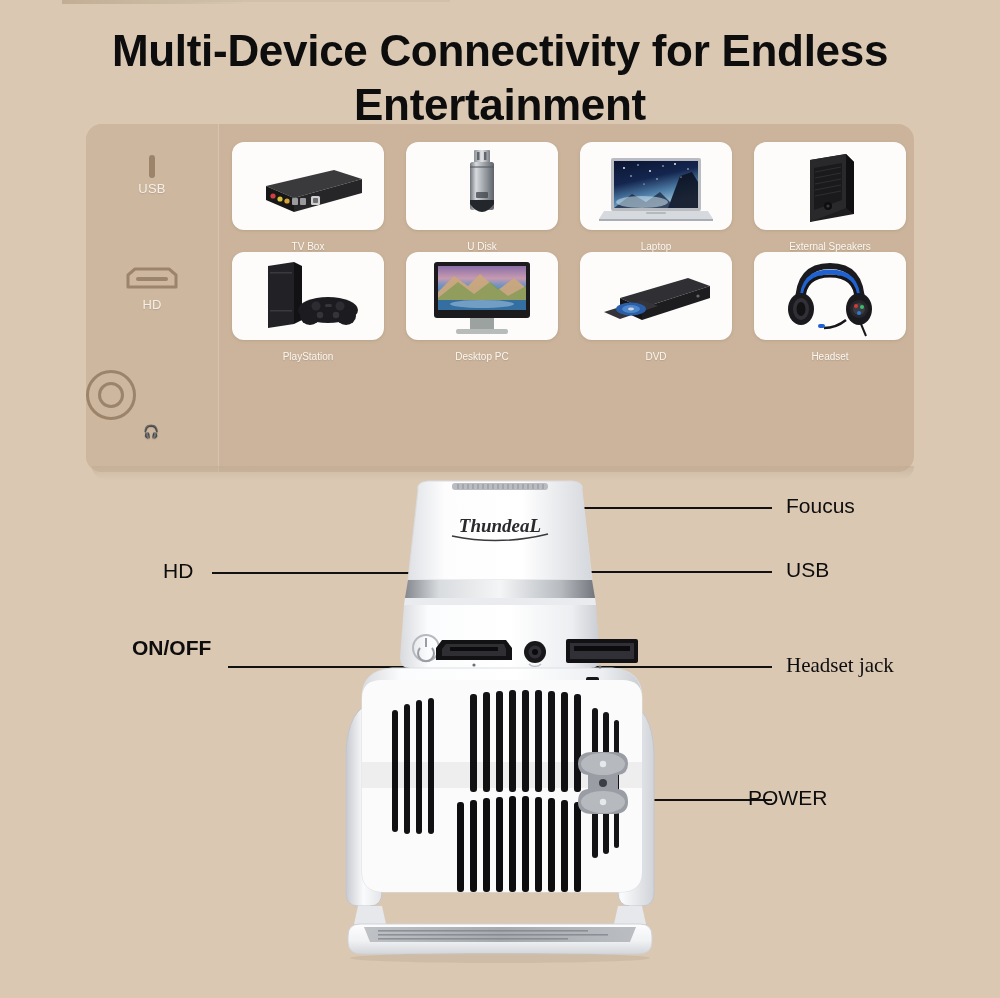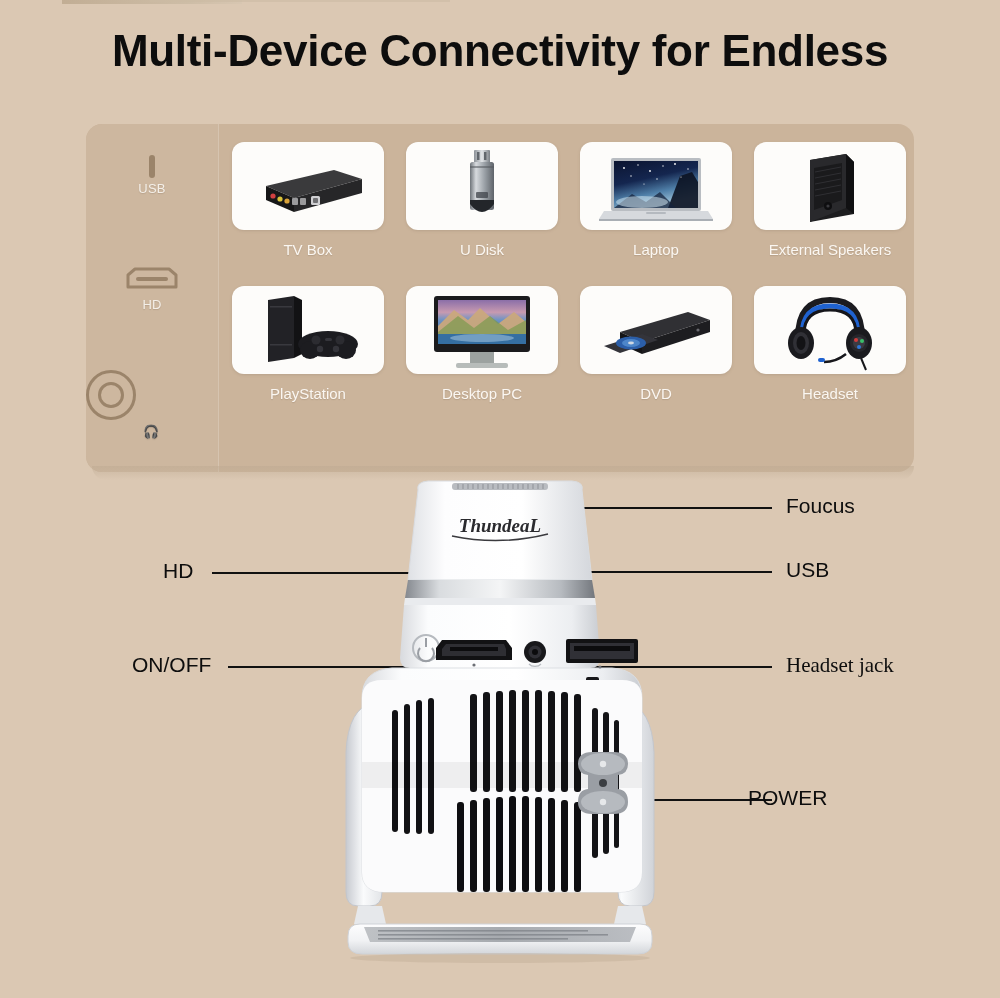--- a/index.html
+++ b/index.html
@@ -52,26 +52,26 @@
 
   .jack-shape{width:44px;height:44px;border:3px solid #9b846a;border-radius:50%;
     display:flex;align-items:center;justify-content:center;}
   .jack-shape i{display:block;width:20px;height:20px;border:3px solid #9b846a;
     border-radius:50%;}
   .hp-glyph{font-size:17px;color:#f4efe8;line-height:1;margin-top:4px;}
 
   
   .grid{position:absolute;left:146px;top:18px;right:16px;}
   .row{display:flex;gap:22px;}
-  .row+.row{margin-top:28px;}
+  .row+.row{}
   .cell{width:152px;}
   .card{width:152px;height:88px;background:#fdfcfa;border-radius:12px;
     position:relative;overflow:hidden;
     box-shadow:0 1px 3px rgba(120,100,80,.22);}
-  .cap{margin-top:11px;text-align:center;font-size:15px;color:#fbf7f2;
+  .cap{margin-top:11px;text-align:center;font-size:10px;color:#fbf7f2;
     text-shadow:0 1px 1px rgba(120,100,80,.25);}
 
   .card svg{position:absolute;left:0;top:0;}
 
   
   .proj-wrap{position:absolute;left:0;right:0;top:472px;height:526px;}
 
   .callout{position:absolute;font-size:21px;color:#0d0d0d;white-space:nowrap;}
   .lead{position:absolute;background:#111;}
   .lead.h{height:2px;}
@@ -82,20 +82,21 @@
 </head>
 <body>
 
 <div class="page">
 
   <div class="top-strip"></div>
   <div class="top-strip2"></div>
 
   <div class="title">
     <span>Multi-Device Connectivity for Endless</span>
+    <span class="l2">Entertainment</span>
   </div>
 
   <div class="conn-panel">
 
     <div class="ports-col">
 
       <div class="port p-usb">
         <span class="glyph">
           <span class="usb-shape"></span>
         </span>
@@ -344,21 +345,21 @@
     <div class="lead h" style="left:212px;top:100px;width:258px;"></div>
     <div class="lead v" style="left:469px;top:100px;height:81px;"></div>
 
     <div class="lead h" style="left:228px;top:194px;width:196px;"></div>
 
     <div class="callout" style="left:786px;top:22px;">Foucus</div>
     <div class="callout" style="left:786px;top:86px;">USB</div>
     <div class="callout" style="left:786px;top:181px;font-family:Liberation Serif, serif;">Headset jack</div>
     <div class="callout" style="left:748px;top:314px;">POWER</div>
     <div class="callout" style="left:163px;top:87px;">HD</div>
-    <div class="callout" style="left:132px;top:181px;">ON/OFF</div>
+    <div class="callout" style="left:132px;top:164px;font-weight:bold;">ON/OFF</div>
 
     <svg class="proj-svg" width="400" height="526" viewBox="0 0 400 526">
       <defs>
         <linearGradient id="bodyG" x1="0" y1="0" x2="1" y2="0">
           <stop offset="0%" stop-color="#d8dade"></stop>
           <stop offset="14%" stop-color="#fbfcfd"></stop>
           <stop offset="55%" stop-color="#ffffff"></stop>
           <stop offset="86%" stop-color="#eceef1"></stop>
           <stop offset="100%" stop-color="#c9ccd1"></stop>
         </linearGradient>

